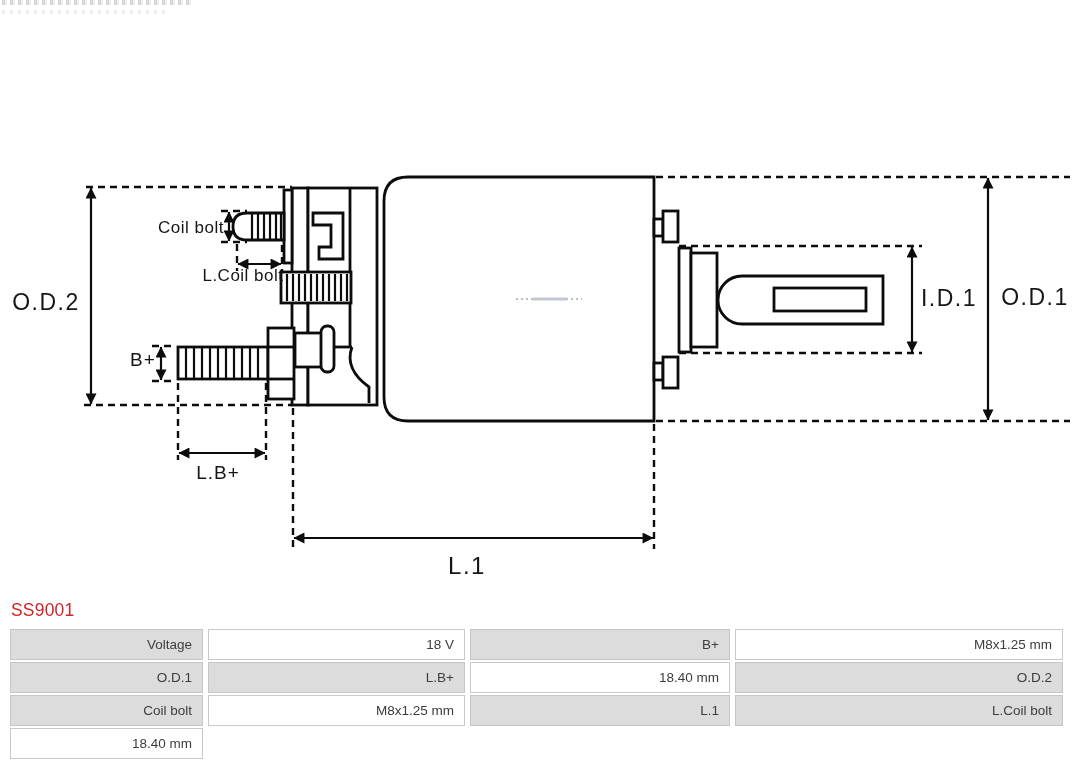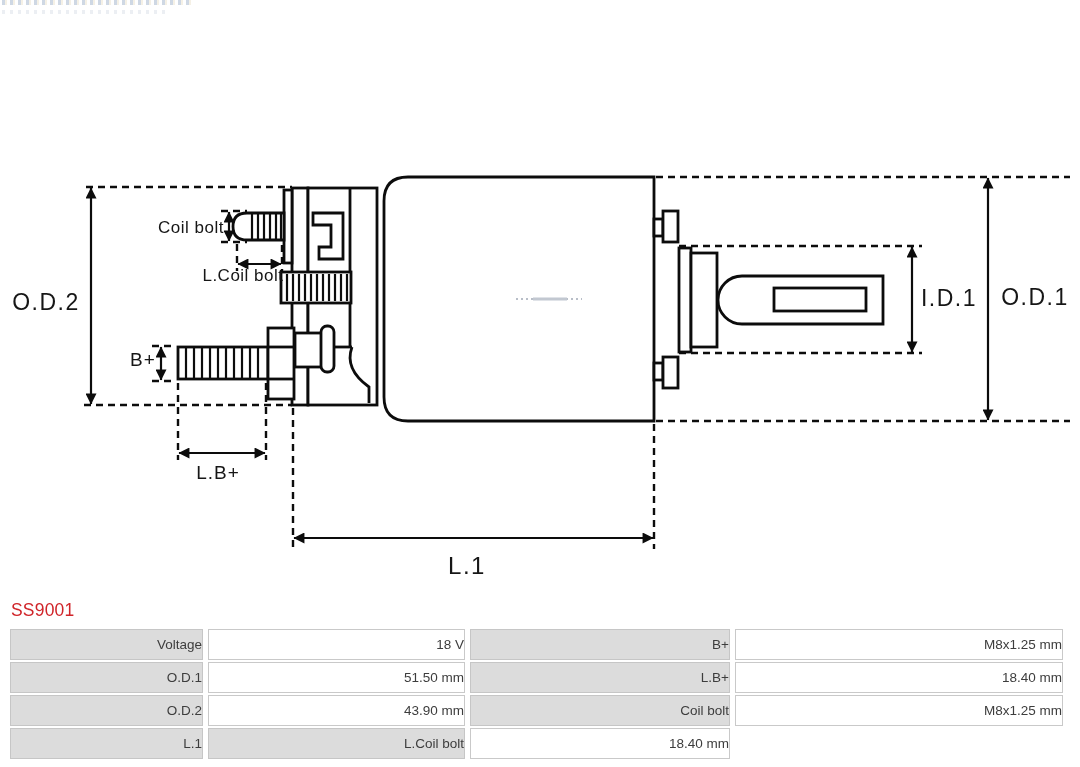--- a/index.html
+++ b/index.html
@@ -19,21 +19,21 @@
   .dim-label-xs{font-size:17px;letter-spacing:.5px;}
   .l1-label{font-size:24px;letter-spacing:1.5px;}
 
   .part-number{position:absolute;left:11px;top:600px;font-size:17.5px;
     color:#d02429;letter-spacing:.2px;}
 
   .spec-table{position:absolute;left:10px;top:629px;width:1053px;
     display:grid;grid-template-columns:193px 257px 260px 328px;
     column-gap:5px;row-gap:2px;}
   .cell{height:29px;line-height:29px;font-size:13.5px;color:#3d3d3d;
-    text-align:right;padding-right:0;border:1px solid #c9c9c9;}
+    text-align:right;padding-right:10px;border:1px solid #c9c9c9;}
   .cell.label{background:#dcdcdc;border-color:#c6c6c6;}
   .cell.value{background:#ffffff;}
 </style>
 </head>
 <body>
 
 <div class="stage">
 
   <div class="logo-frag"></div>
 
@@ -167,26 +167,24 @@
 
   <div class="part-number">SS9001</div>
 
   <div class="spec-table">
     <div class="cell label">Voltage</div>
     <div class="cell value">18 V</div>
     <div class="cell label">B+</div>
     <div class="cell value">M8x1.25 mm</div>
 
     <div class="cell label">O.D.1</div>
-    <div class="cell value">51.50 mm</div>
     <div class="cell label">L.B+</div>
     <div class="cell value">18.40 mm</div>
 
     <div class="cell label">O.D.2</div>
-    <div class="cell value">43.90 mm</div>
     <div class="cell label">Coil bolt</div>
     <div class="cell value">M8x1.25 mm</div>
 
     <div class="cell label">L.1</div>
     <div class="cell label">L.Coil bolt</div>
     <div class="cell value">18.40 mm</div>
   </div>
 
 </div>
 

